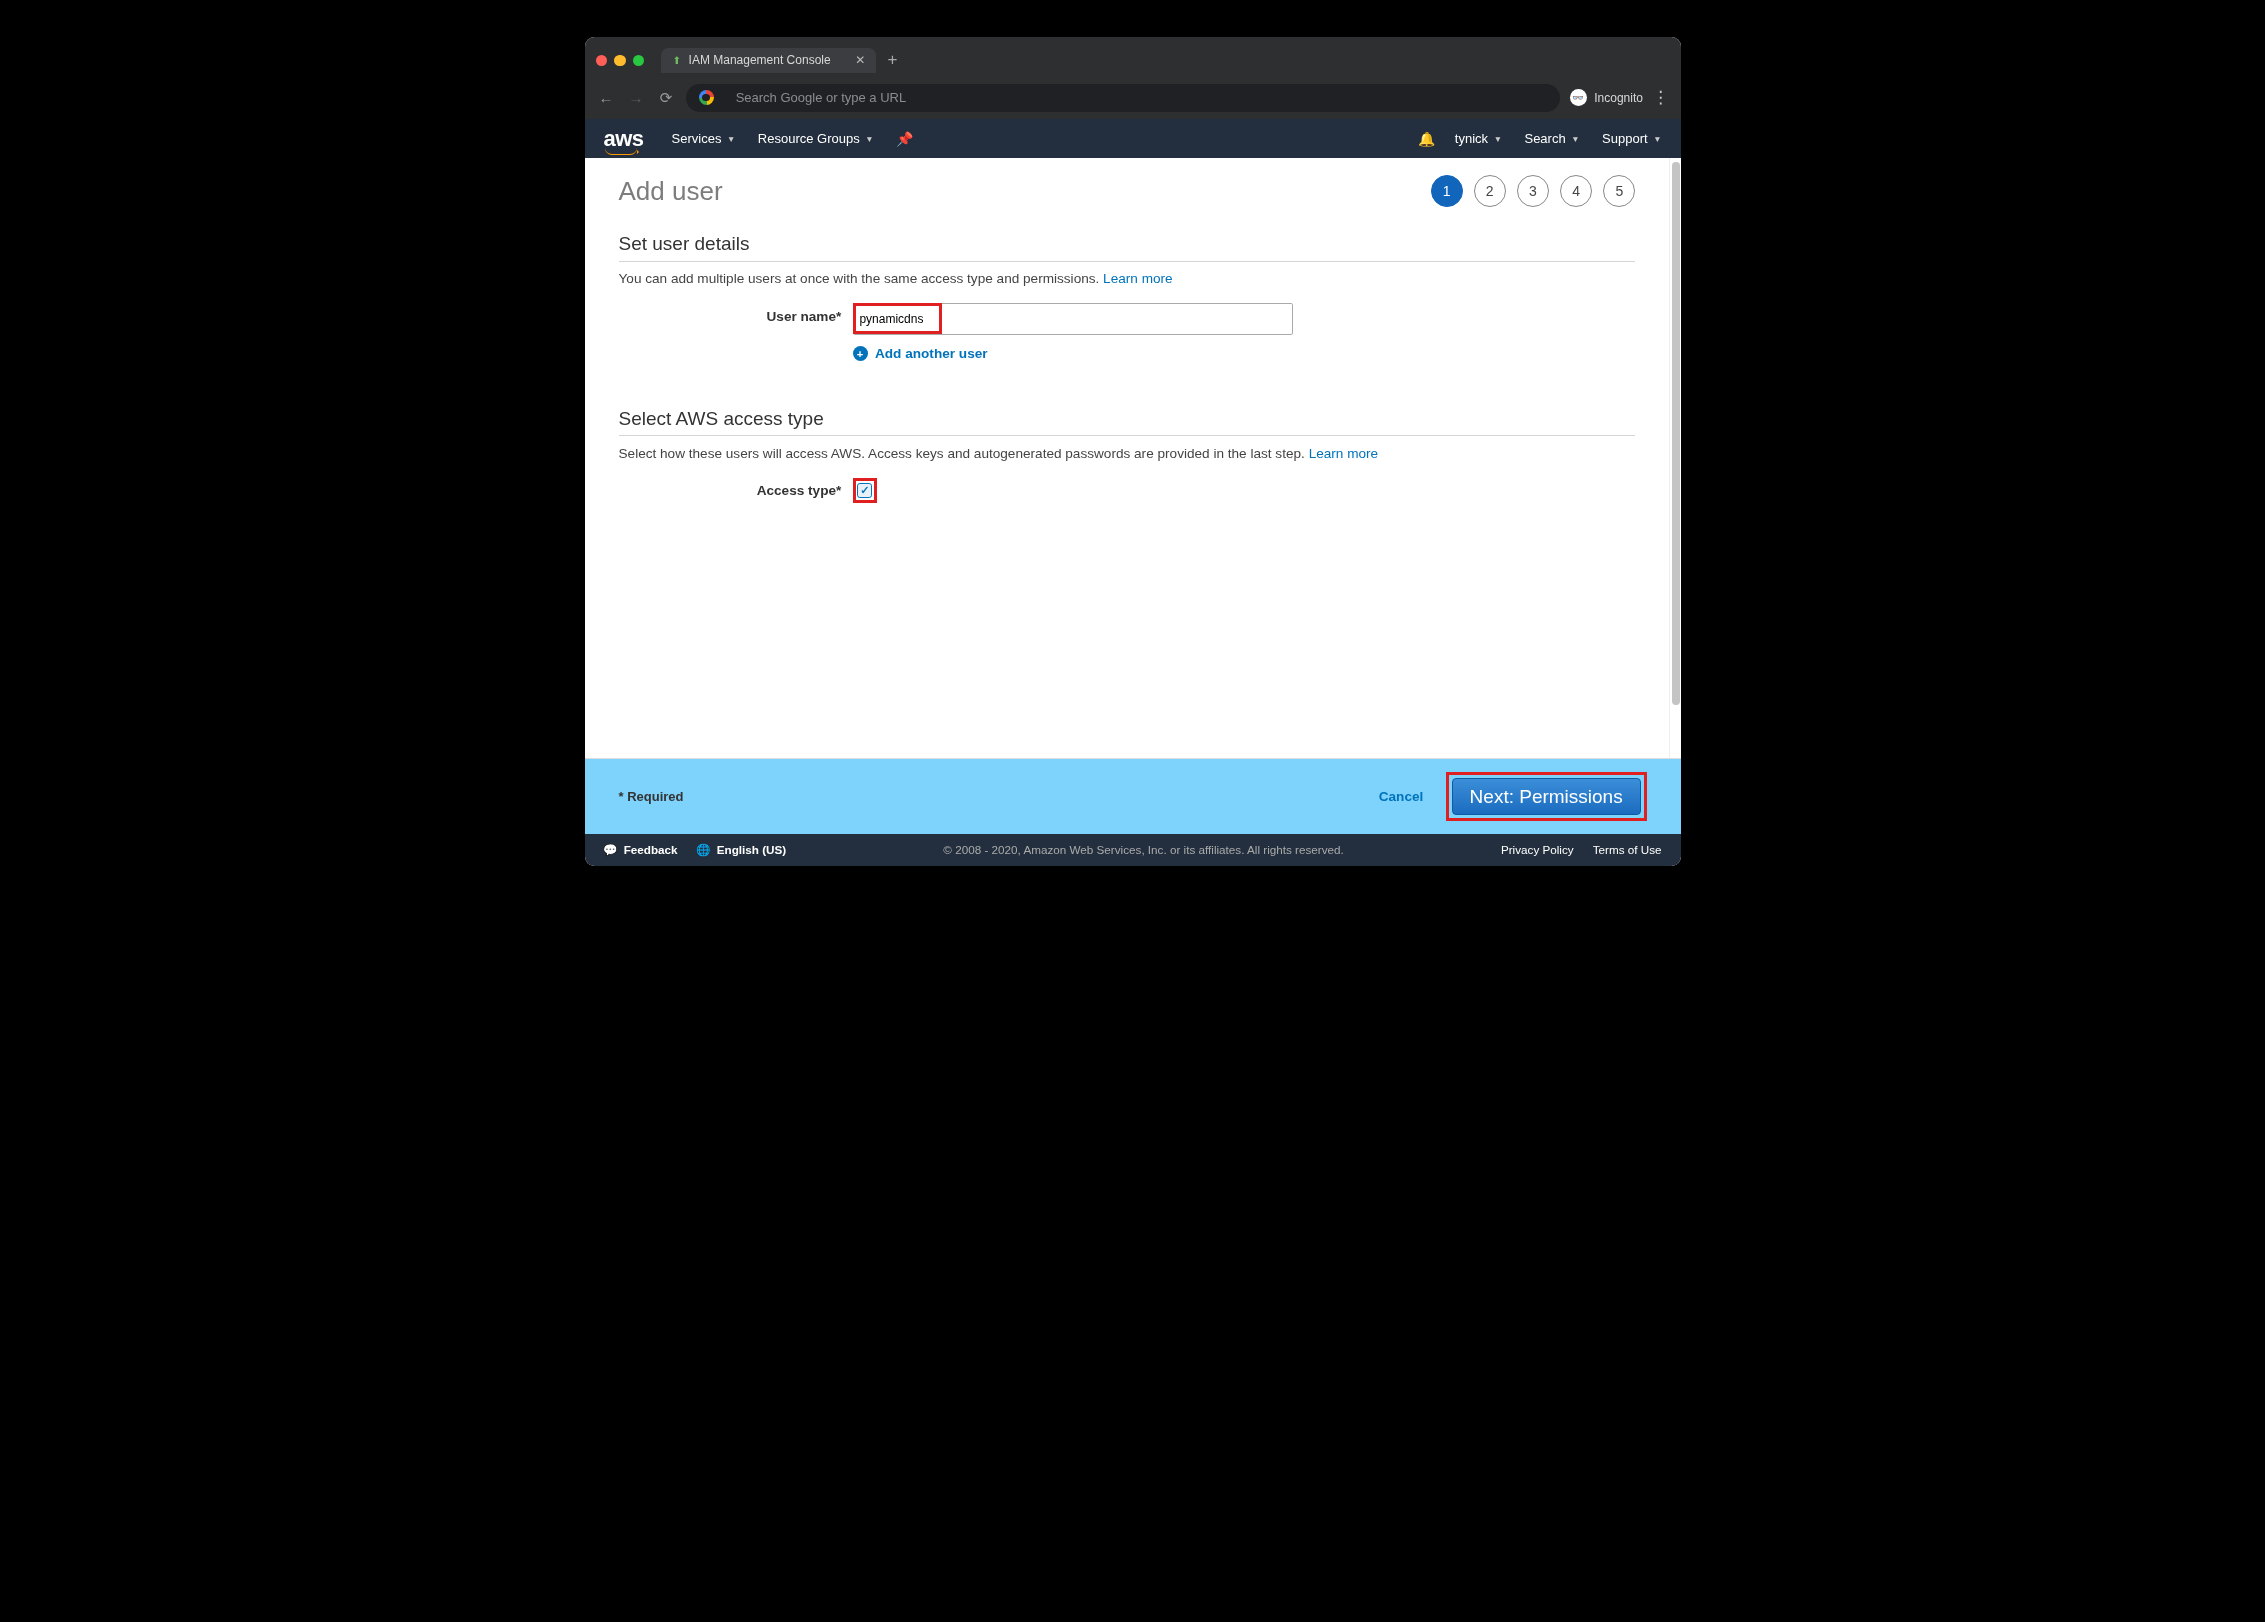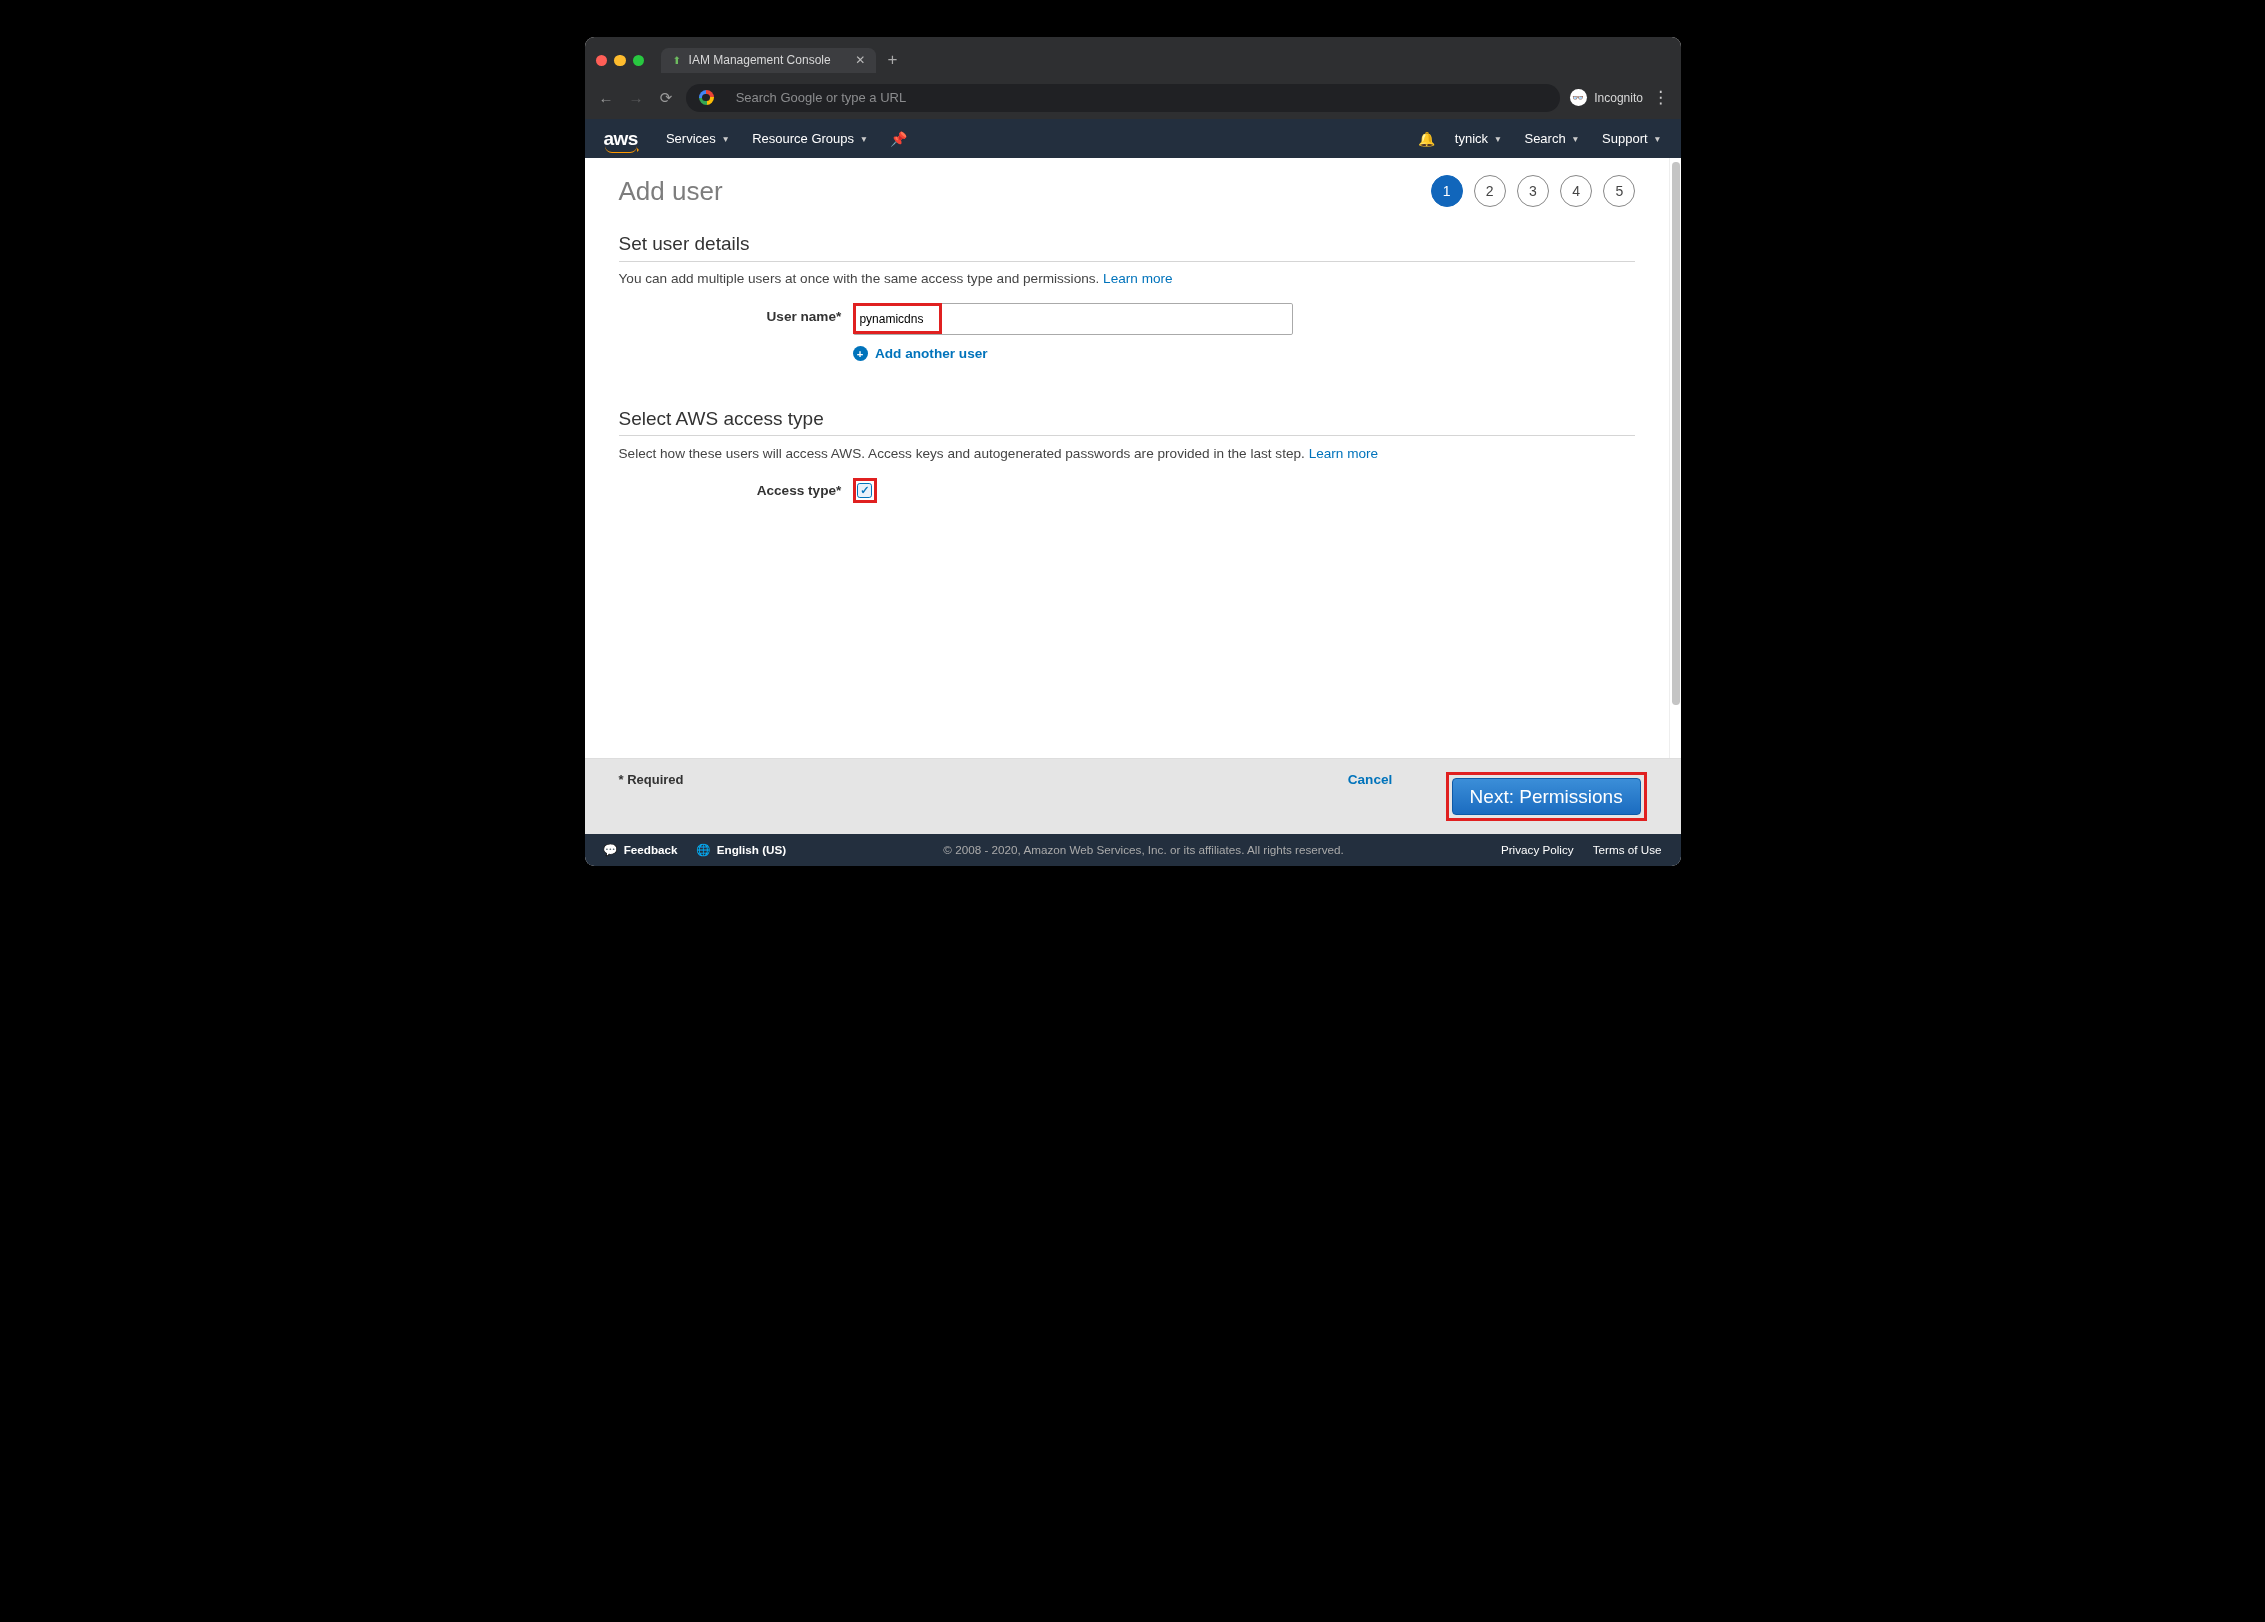--- a/index.html
+++ b/index.html
@@ -22,21 +22,21 @@
 .nav-icon { width: 20.6px; color: #9a9a9a; text-align: center; font-size: 15px; }
 .addr-input { flex: 1; background: #202124; border-radius: 17px; padding: 6.6px 13px; color: #8b8c8e; font-size: 13px; display: flex; align-items: center; gap: 22px; }
 .addr-input .g { width: 15px; height: 15px; border-radius: 50%; background: conic-gradient(#ea4335 0 90deg,#fbbc05 90deg 180deg,#34a853 180deg 270deg,#4285f4 270deg 360deg); position: relative; }
 .addr-input .g::after{content:"";position:absolute;inset:3.7px;background:#202124;border-radius:50%;}
 .incog { display: flex; align-items: center; gap: 7.5px; color: #d8d8d8; font-size: 12px; }
 .incog-icon { width:17px;height:17px;background:#fff;border-radius:50%;display:flex;align-items:center;justify-content:center;color:#333;font-size:9.4px; }
 .more-icon { color:#ccc; font-size:17px; }
 
 
 .aws-nav { background: #232f3e; color: #fff; display: flex; align-items: center; padding: 0 19px; height: 39px; font-size: 13px; }
-.aws-logo { color: #ff9900; font-weight: bold; font-size: 19px; margin-right: 28px; position: relative; }
+.aws-logo { color: #ff9900; font-weight: bold; font-size: 22px; margin-right: 28px; position: relative; }
 .aws-logo span { color: #fff; font-family: Arial; font-weight: 600; letter-spacing: -0.5px; }
 .aws-logo .smile { width: 32px; height: 7.5px; border: 1.9px solid #ff9900; border-top: none; border-left: none; border-right: none; border-radius: 0 0 37px 37px; position: absolute; bottom: -3.7px; left: 1.9px; }
 .aws-logo .smile::after { content:""; position:absolute; right:-3.7px; bottom:0; border: 2.8px solid transparent; border-left-color:#ff9900; }
 .nav-item { display: flex; align-items: center; gap: 5.6px; margin-right: 22.5px; cursor: pointer; color: #fff; }
 .nav-item .caret { font-size: 8.4px; color: #ccc; }
 .nav-spacer { flex: 1; }
 .pin-icon, .bell-icon { color: #fff; font-size: 14px; margin-right: 19px; }
 
 
 .aws-body { display: flex; height: 600px; }
@@ -69,21 +69,21 @@
 .cb { width: 15px; height: 15px; border: 0.9px solid #0073bb; border-radius: 2.8px; display: flex; align-items: center; justify-content: center; color: #0073bb; font-size: 11.2px; font-weight: bold; background: #e8f1fa; }
 .cb.empty { border-color: #aaa; background:#fff; }
 .cb-content { flex: 1; max-width: 525px; }
 .cb-title { font-weight: 700; font-size: 13.6px; margin-bottom: 3.7px; }
 .cb-desc { font-size: 13.6px; color: #333; line-height: 1.5; }
 .cb-desc b { font-weight: 700; }
 
 .section-gap { height: 37px; }
 
 
-.actions-bar { border-top: 0.9px solid #ddd; padding: 13px 34px; display: flex; background: #e5e5e5; gap: 31px; }
+.actions-bar { border-top: 0.9px solid #ddd; padding: 13px 34px; display: flex; align-items: center; background: #7dd3fc; }
 .req-note { font-size: 13px; font-weight: 700; color: #333; }
 .actions-spacer { flex: 1; }
 .btn-cancel { color: #0073bb; font-weight: 700; font-size: 13.6px; cursor: pointer; margin-right: 22.5px; }
 .btn-next-wrap { border: 3.7px solid #e02020; padding: 2.8px; }
 .btn-next { background: linear-gradient(#3b8ed8,#1b6cc0); color: #fff; border: 0.9px solid #0d5aa7; padding: 6.6px 17px; font-size: 19px; font-weight: 400; border-radius: 4px; cursor: pointer; }
 
 
 .aws-footer { background: #232f3e; color: #ccc; display: flex; align-items: center; padding: 0 19px; height: 32px; font-size: 11.7px; }
 .aws-footer .fb, .aws-footer .lang { display: flex; align-items: center; gap: 5.6px; margin-right: 19px; font-weight: 700; color: #fff; cursor: pointer; }
 .aws-footer .copy { flex: 1; text-align: center; color: #aaa; }

